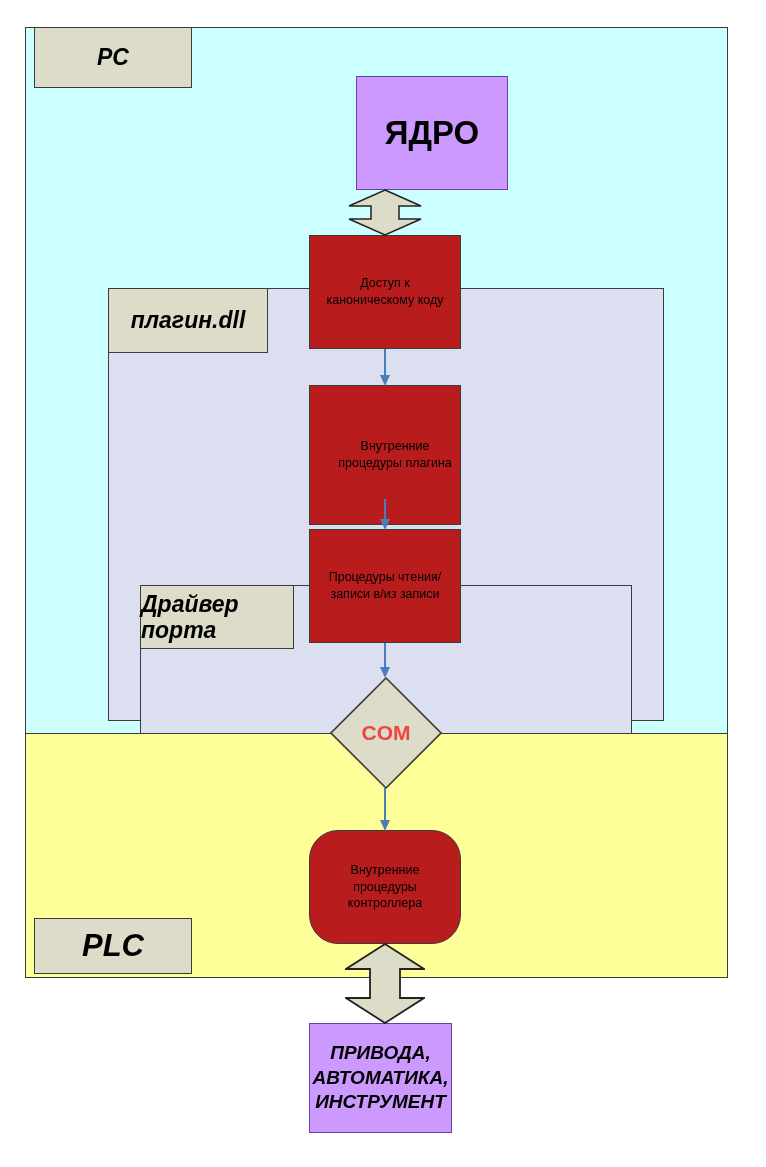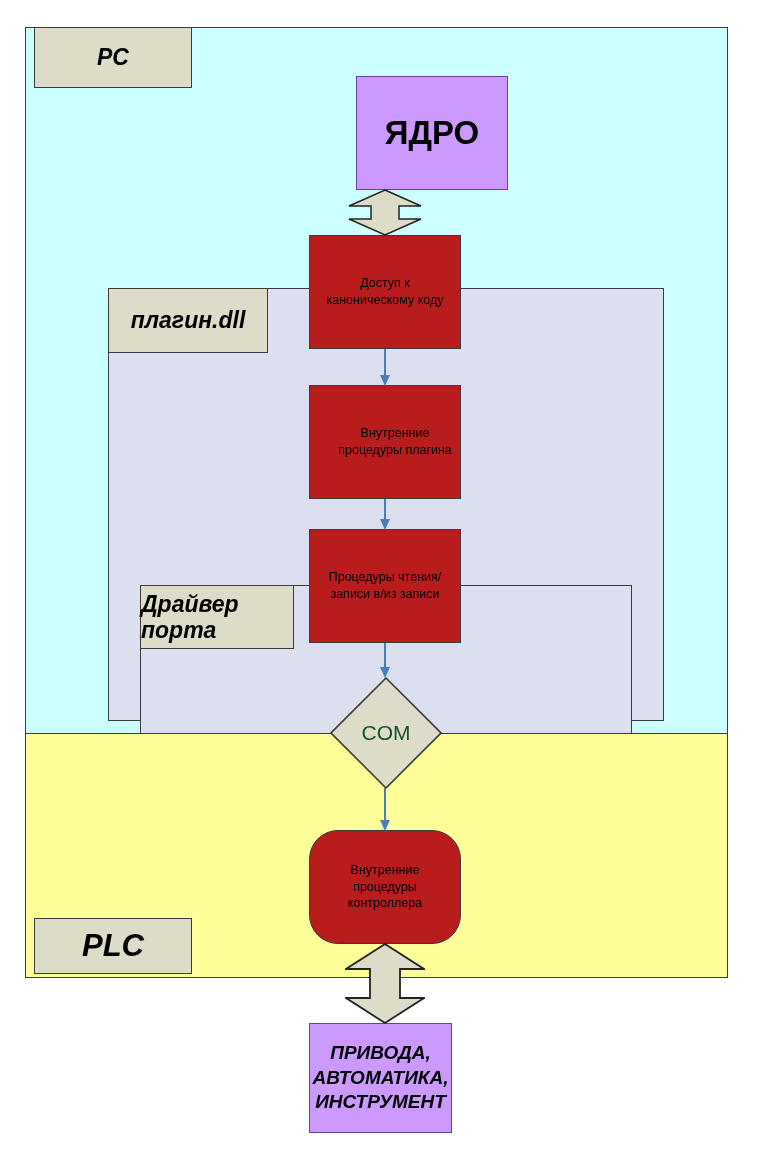--- a/index.html
+++ b/index.html
@@ -116,21 +116,21 @@
     font-size: 33px;
     font-style: normal;
     margin-left: 47px;
   }
   #node-canonical {
     left: 309px; top: 235px;
     width: 152px; height: 114px;
   }
   #node-plugin-internal {
     left: 309px; top: 385px;
-    width: 152px; height: 114px; padding-left: 28px;
+    width: 152px; height: 140px; padding-left: 28px;
   }
   #node-port-rw {
     left: 309px; top: 529px;
     width: 152px; height: 114px;
   }
   #node-controller-internal {
     left: 309px; top: 830px;
     width: 152px; height: 114px; border-radius: 29px;
   }
   #node-actuators {
@@ -150,22 +150,22 @@
     position: absolute;
     inset: 0;
   }
   #node-com .diamond-label {
     position: absolute;
     inset: 0;
     display: flex;
     align-items: center;
     justify-content: center;
     font-size: 21px;
-    font-weight: normal;
-    color: #14532d;
+    font-weight: bold;
+    color: #ef4444;
   }
 
   
   .connector {
     position: absolute;
   }
   #conn-canonical-plugin  { left: 376px; top: 349px; width: 18px; height: 37px; }
   #conn-plugin-port       { left: 376px; top: 499px; width: 18px; height: 31px; }
   #conn-port-com          { left: 376px; top: 643px; width: 18px; height: 35px; }
   #conn-com-controller    { left: 376px; top: 788px; width: 18px; height: 43px; }

